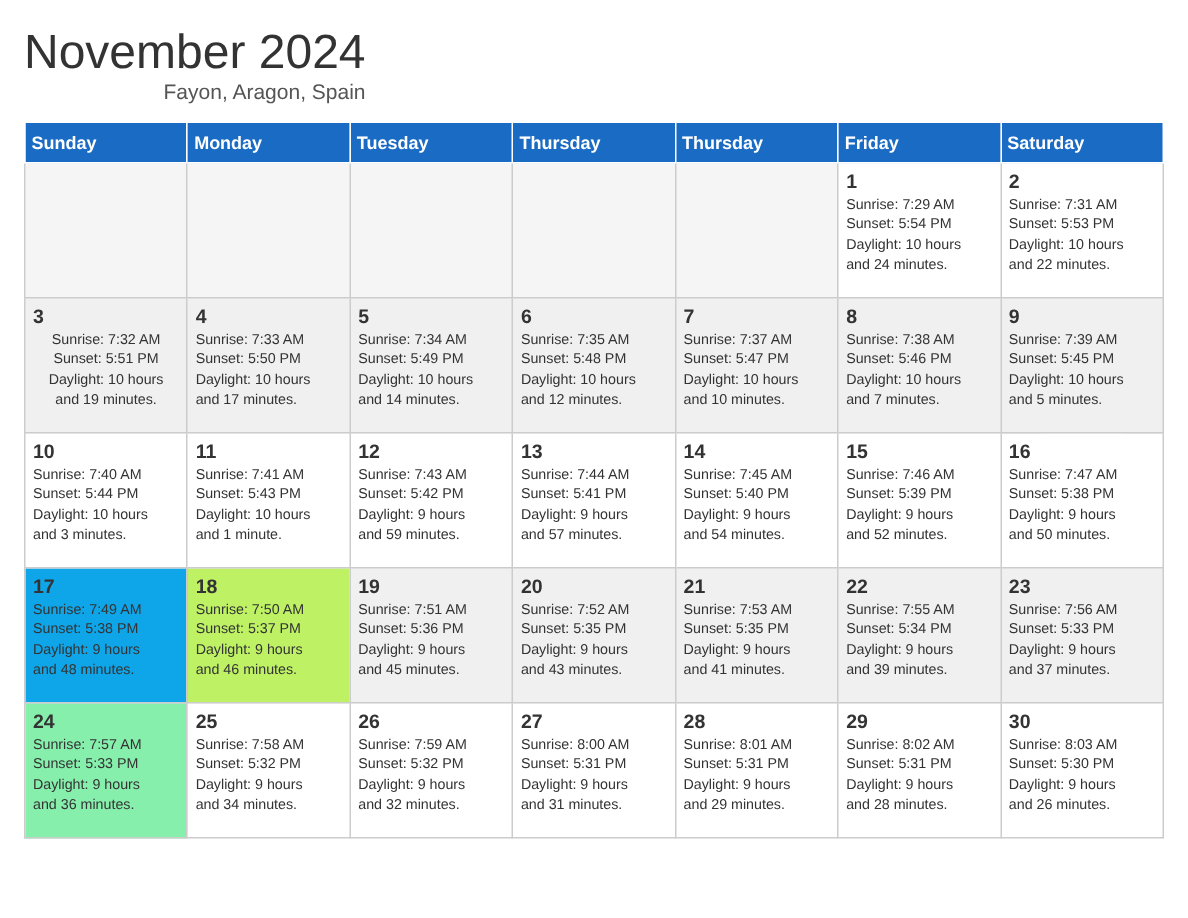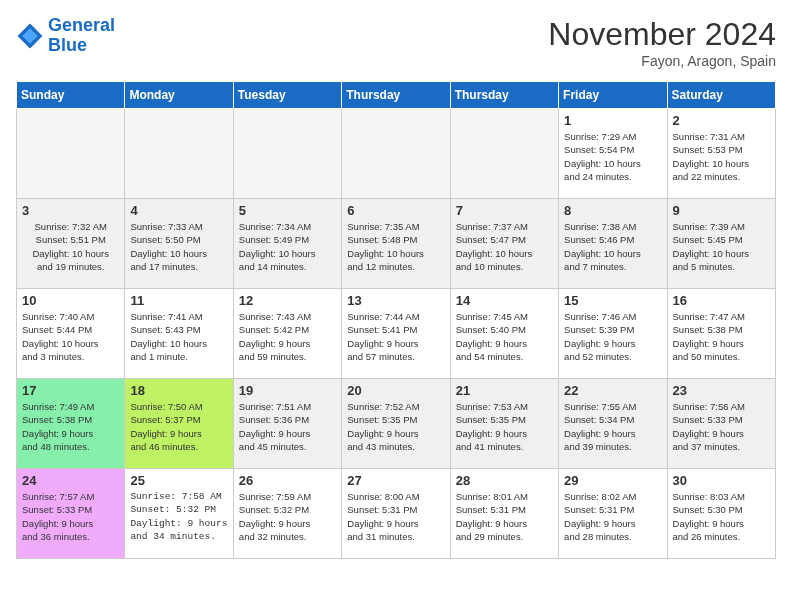--- a/index.html
+++ b/index.html
@@ -87,30 +87,20 @@
     .day-info {
       font-size: 9.5px;
       line-height: 1.4;
       color: #333;
     }
   </style>
 </head>
 <body>
 
 <div class="header">
-  <div class="logo">
-    <svg class="logo-icon" viewBox="0 0 36 36">
-      <polygon points="18,2 34,18 18,34 2,18" fill="#1a6bc4"></polygon>
-      <polygon points="18,8 28,18 18,28 8,18" fill="#4da6ff"></polygon>
-    </svg>
-    <div class="logo-text">
-      <div><span>General</span></div>
-      <div style="color:#1a6bc4;">Blue</div>
-    </div>
-  </div>
   <div class="title-block">
     <div class="month-title">November 2024</div>
     <div class="location">Fayon, Aragon, Spain</div>
   </div>
 </div>
 
 <table class="calendar">
   <thead>
     <tr>
     <th>Sunday</th>
@@ -240,21 +230,21 @@
         </td>
         <td style="background: rgb(255, 255, 255); border-radius: 29px;">
           <div class="day-number">16</div>
           <div class="day-info" style="white-space: pre-line;">Sunrise: 7:47 AM
 Sunset: 5:38 PM
 Daylight: 9 hours
 and 50 minutes.</div>
         </td>
       </tr>
       <tr style="background: rgb(240, 240, 240);">
-        <td style="background: #86efac;">
+        <td style="background: #0ea5e9;">
           <div class="day-number">17</div>
           <div class="day-info" style="white-space: pre-line;">Sunrise: 7:49 AM
 Sunset: 5:38 PM
 Daylight: 9 hours
 and 48 minutes.</div>
         </td>
         <td style="background: #bef264;">
           <div class="day-number">18</div>
           <div class="day-info" style="white-space: pre-line;">Sunrise: 7:50 AM
 Sunset: 5:37 PM
@@ -291,30 +281,30 @@
         </td>
         <td style="background: rgb(240, 240, 240);">
           <div class="day-number">23</div>
           <div class="day-info" style="white-space: pre-line;">Sunrise: 7:56 AM
 Sunset: 5:33 PM
 Daylight: 9 hours
 and 37 minutes.</div>
         </td>
       </tr>
       <tr style="background: rgb(255, 255, 255);">
-        <td style="background: #f0abfc;">
+        <td style="background: #86efac;">
           <div class="day-number">24</div>
           <div class="day-info" style="white-space: pre-line;">Sunrise: 7:57 AM
 Sunset: 5:33 PM
 Daylight: 9 hours
 and 36 minutes.</div>
         </td>
         <td style="background: rgb(255, 255, 255);">
           <div class="day-number">25</div>
-          <div class="day-info" style="white-space: pre-line; font-family: Liberation Mono, monospace;">Sunrise: 7:58 AM
+          <div class="day-info" style="white-space: pre-line;">Sunrise: 7:58 AM
 Sunset: 5:32 PM
 Daylight: 9 hours
 and 34 minutes.</div>
         </td>
         <td style="background: rgb(255, 255, 255);">
           <div class="day-number">26</div>
           <div class="day-info" style="white-space: pre-line;">Sunrise: 7:59 AM
 Sunset: 5:32 PM
 Daylight: 9 hours
 and 32 minutes.</div>

